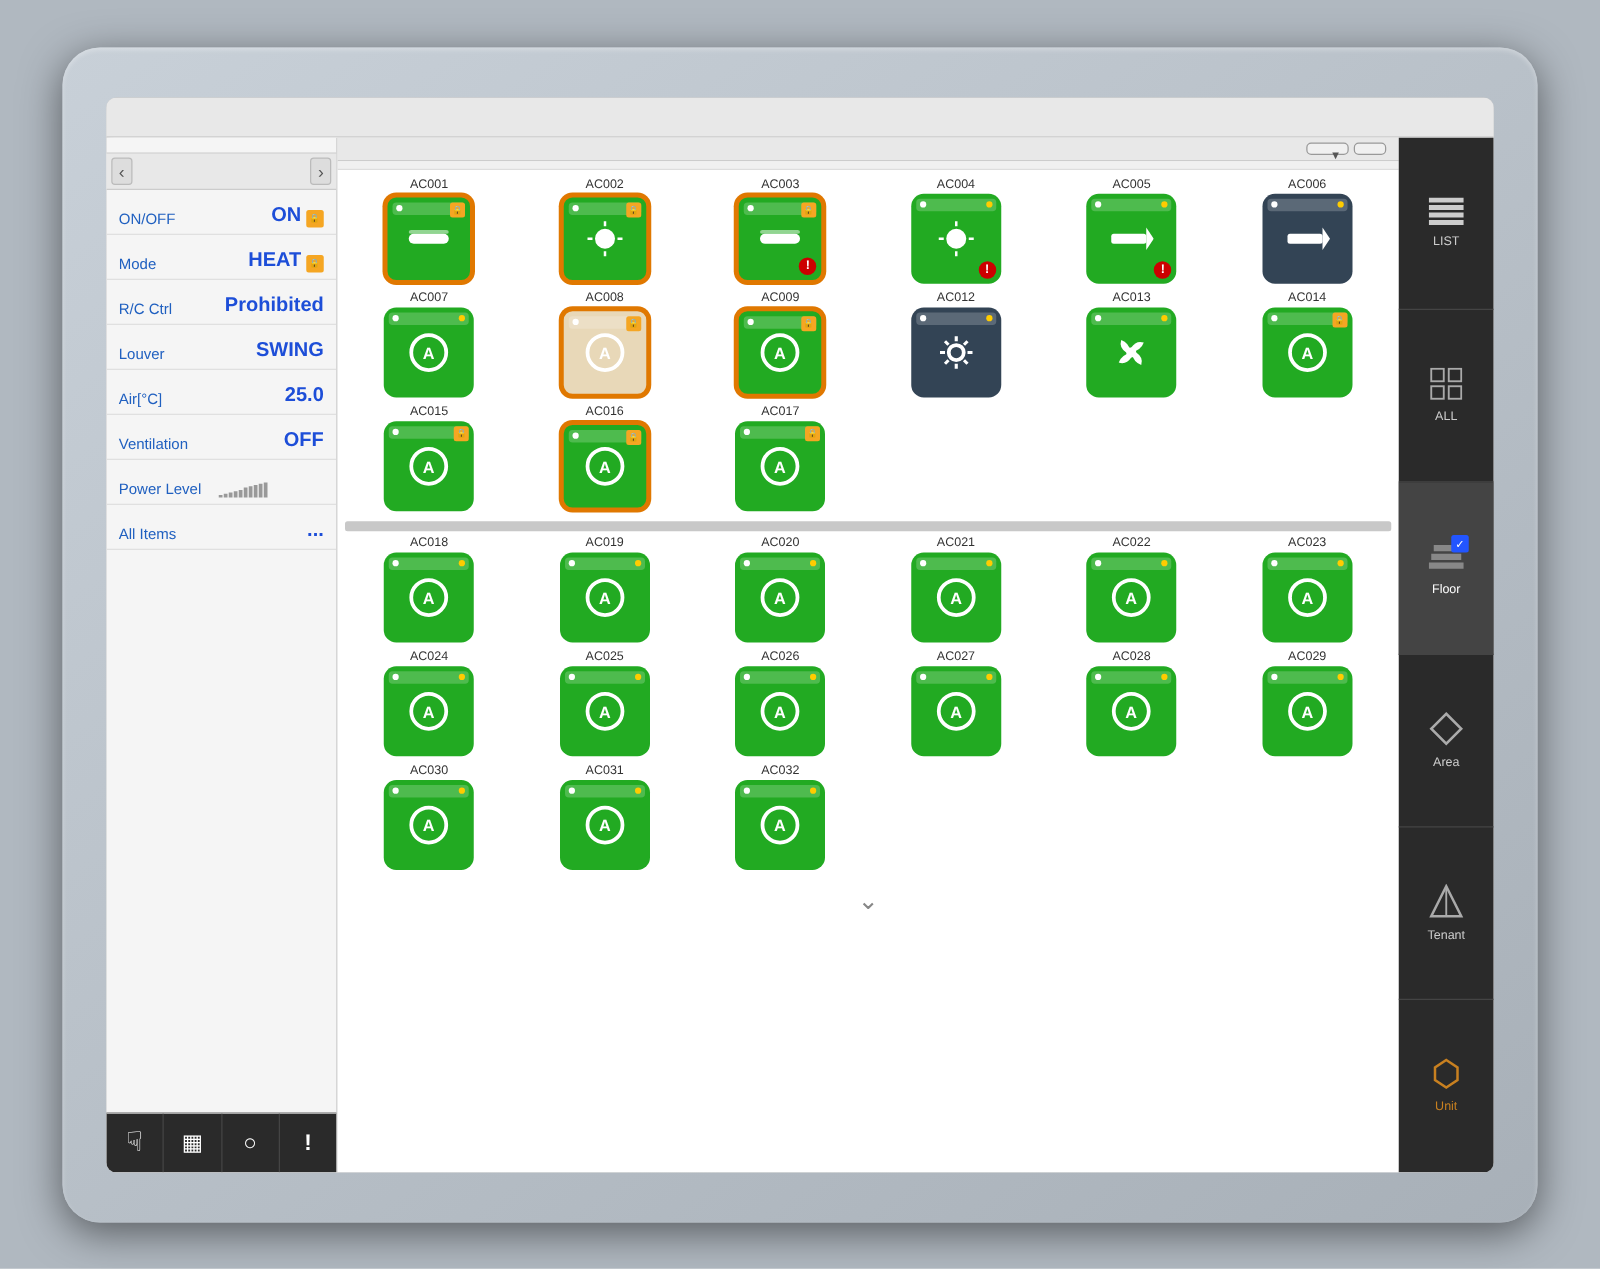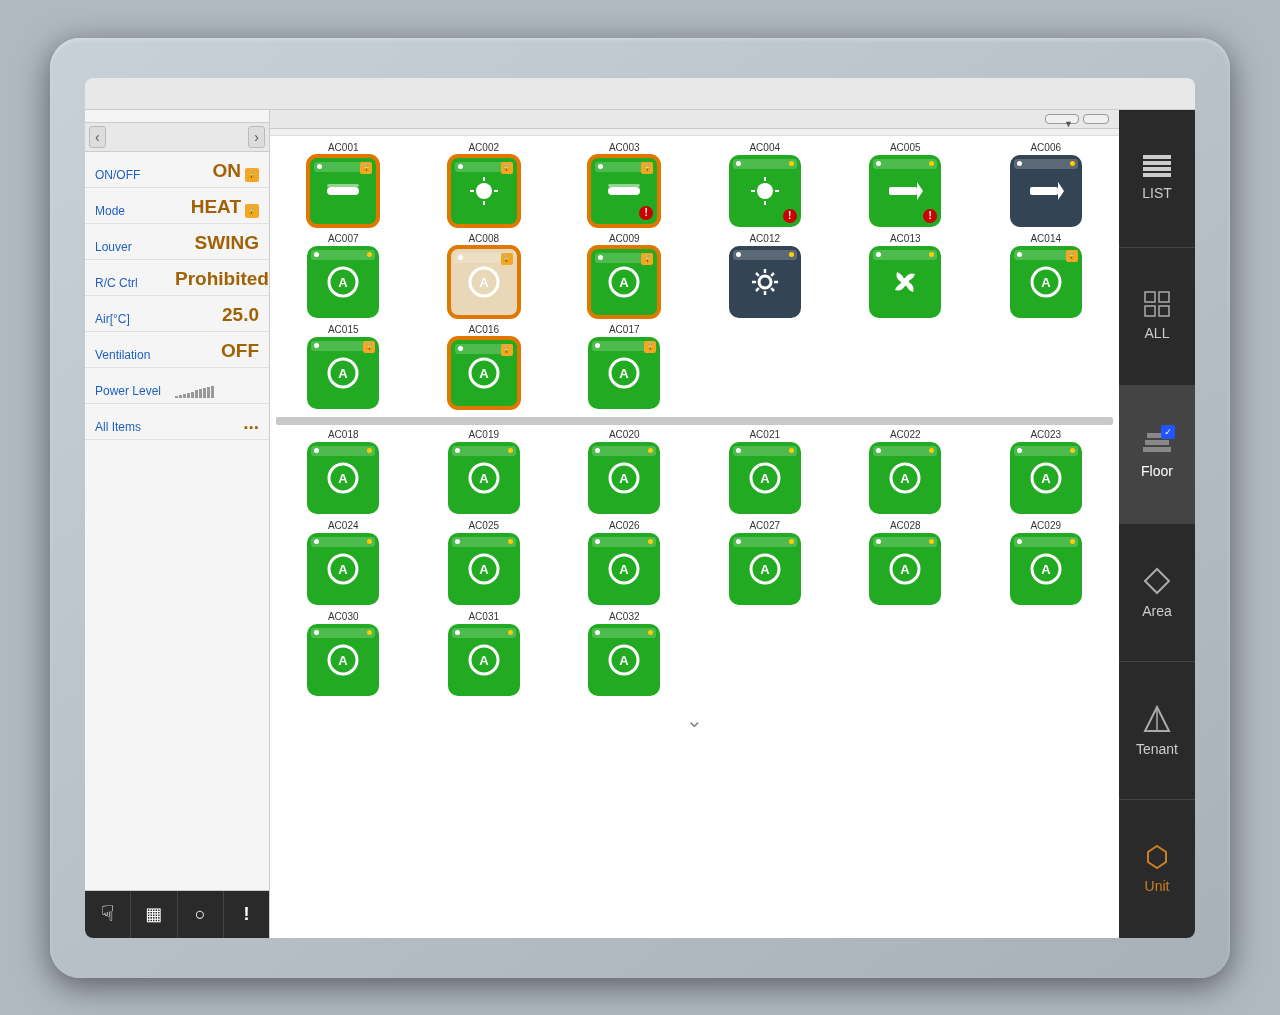--- a/index.html
+++ b/index.html
@@ -108,23 +108,23 @@
       border-bottom: 1px solid #e0e0e0;
       min-height: 36px;
     }
     .ctrl-label {
       color: #2060c0;
       font-size: 12px;
       width: 80px;
       flex-shrink: 0;
     }
     .ctrl-value {
-      font-size: 19px;
+      font-size: 16px;
       font-weight: bold;
-      color: #a16207;
+      color: #1d4ed8;
       flex: 1;
       text-align: right;
     }
     .ctrl-lock {
       width: 14px;
       height: 14px;
       background: #f5a623;
       border-radius: 2px;
       display: inline-flex;
       align-items: center;
@@ -353,21 +353,21 @@
       padding: 6px 2px;
       gap: 4px;
     }
     .right-nav-btn:last-child { border-bottom: none; }
     .right-nav-btn.active { background: #444; }
     .right-nav-btn .nav-icon {
       font-size: 22px;
       line-height: 1;
     }
     .right-nav-btn .nav-label {
-      font-size: 14px;
+      font-size: 10px;
       color: #ccc;
     }
     .right-nav-btn.active .nav-label { color: white; }
     .checkmark-overlay {
       position: absolute;
       top: -4px;
       right: -4px;
       width: 14px;
       height: 14px;
       background: #2255ff;
@@ -413,26 +413,26 @@
               <span class="ctrl-label">ON/OFF</span>
               <span class="ctrl-value">ON</span>
               <span class="ctrl-lock" style="font-size: 7px;">🔒</span>
             </div>
             <div class="control-row">
               <span class="ctrl-label">Mode</span>
               <span class="ctrl-value">HEAT</span>
               <span class="ctrl-lock" style="font-size: 7px;">🔒</span>
             </div>
             <div class="control-row">
+              <span class="ctrl-label">R/C Ctrl</span>
+              <span class="ctrl-value">Prohibited</span>
+            </div>
+            <div class="control-row">
               <span class="ctrl-label">Louver</span>
               <span class="ctrl-value">SWING</span>
-            </div>
-            <div class="control-row">
-              <span class="ctrl-label">R/C Ctrl</span>
-              <span class="ctrl-value">Prohibited</span>
             </div>
             <div class="control-row">
               <span class="ctrl-label">Air[°C]</span>
               <span class="ctrl-value">25.0</span>
             </div>
             <div class="control-row">
               <span class="ctrl-label">Ventilation</span>
               <span class="ctrl-value">OFF</span>
             </div>
             <div class="control-row">

